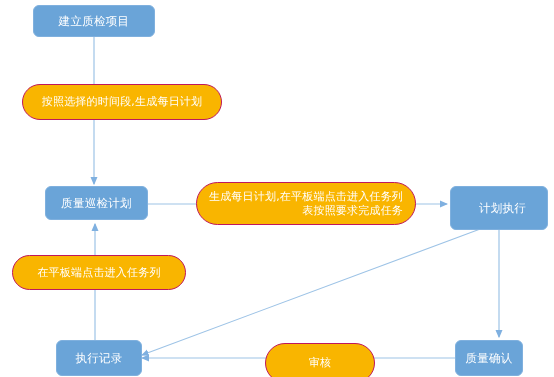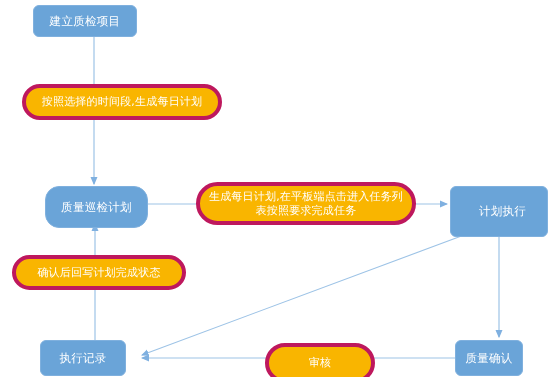--- a/index.html
+++ b/index.html
@@ -37,24 +37,25 @@
   }
   .node-process {
     background: #6aa4d8;
     border: 1px solid #7fb0de;
     border-radius: 6px;
     font-size: 11.5px;
     letter-spacing: 0.3px;
   }
   .node-note {
     background: #f9b500;
-    border: 4px solid #be185d;
+    border: 1px solid #be185d;
     border-radius: 40px;
     font-size: 11px;
     letter-spacing: 0.2px;
+    text-align: right;
   }
   .node-label {
     display: block;
     padding: 0 6px;
     white-space: pre-line;
   }
 </style>
 </head>
 <body>
 
@@ -73,46 +74,46 @@
 
     <line x1="499" y1="221" x2="499" y2="337" stroke="#9dc3e6" stroke-width="1.2" marker-end="url(#arrowhead)"></line>
 
     <line x1="455" y1="358" x2="142" y2="358" stroke="#9dc3e6" stroke-width="1.2" marker-end="url(#arrowhead)"></line>
 
     <line x1="499" y1="222" x2="142" y2="355" stroke="#9dc3e6" stroke-width="1.1" marker-end="url(#arrowhead)"></line>
 
     <line x1="95" y1="340" x2="95" y2="224" stroke="#9dc3e6" stroke-width="1.2" marker-end="url(#arrowhead)"></line>
   </svg>
 
-  <div class="node node-process" style="left:33px; top:5px; width:104px; height:32px;">
+  <div class="node node-process" style="left:33px; top:5px; width:122px; height:32px;">
     <span class="node-label">建立质检项目</span>
   </div>
 
   <div class="node node-note" style="left:22px; top:84px; width:200px; height:36px;">
     <span class="node-label">按照选择的时间段,生成每日计划</span>
   </div>
 
-  <div class="node node-process" style="left:45px; top:186px; width:103px; height:42px;border-radius:14px;">
+  <div class="node node-process" style="left:45px; top:186px; width:103px; height:34px;">
     <span class="node-label">质量巡检计划</span>
   </div>
 
   <div class="node node-note" style="left:196px; top:182px; width:220px; height:43px;">
     <span class="node-label">生成每日计划,在平板端点击进入任务列
 表按照要求完成任务</span>
   </div>
 
-  <div class="node node-process" style="left:450px; top:186px; width:98px; height:51px;padding-left:7px;">
+  <div class="node node-process" style="left:450px; top:186px; width:98px; height:44px;padding-left:7px;">
     <span class="node-label">计划执行</span>
   </div>
 
   <div class="node node-note" style="left:12px; top:255px; width:174px; height:35px;">
-    <span class="node-label">确认后回写计划完成状态</span>
+    <span class="node-label">在平板端点击进入任务列</span>
   </div>
 
-  <div class="node node-process" style="left:40px; top:340px; width:86px; height:36px;">
+  <div class="node node-process" style="left:56px; top:340px; width:86px; height:36px;">
     <span class="node-label">执行记录</span>
   </div>
 
   <div class="node node-note" style="left:265px; top:343px; width:110px; height:40px;">
     <span class="node-label">审核</span>
   </div>
 
   <div class="node node-process" style="left:455px; top:340px; width:68px; height:36px;">
     <span class="node-label">质量确认</span>
   </div>

